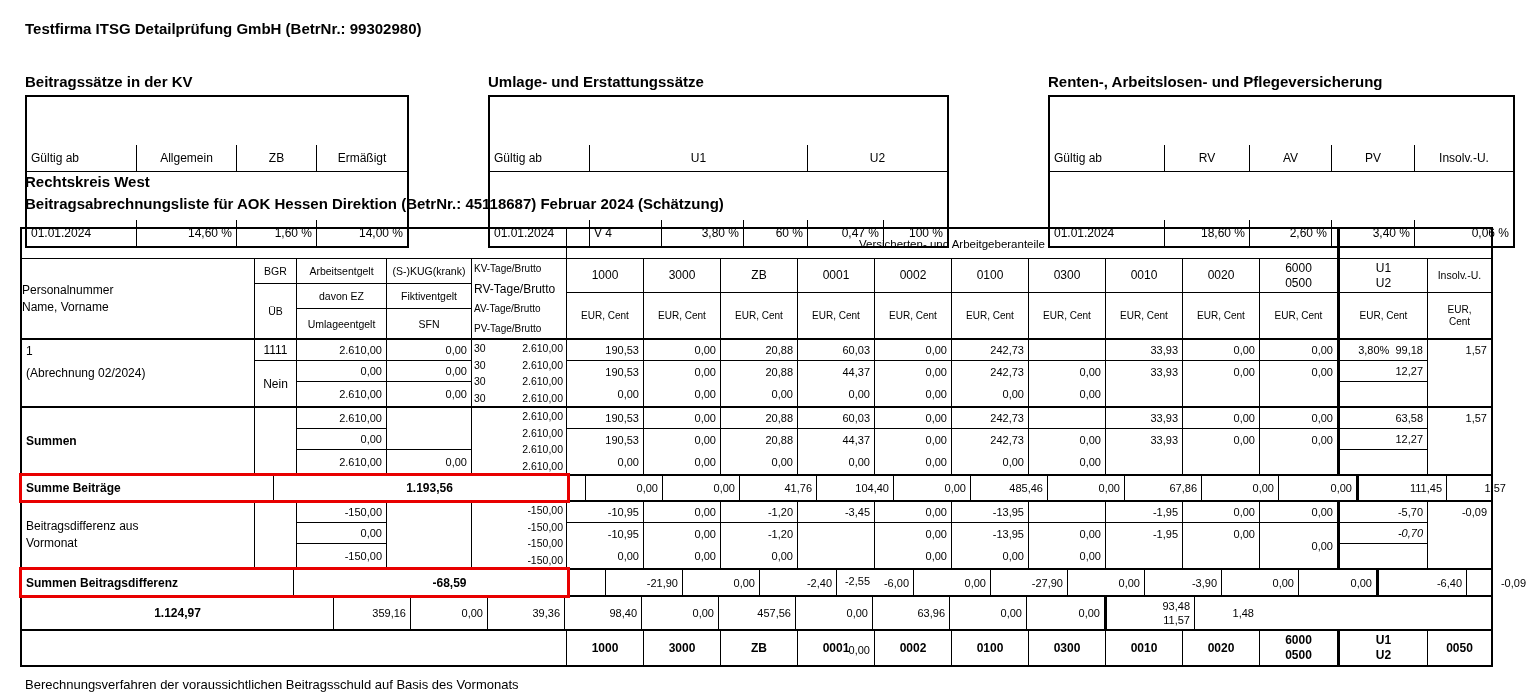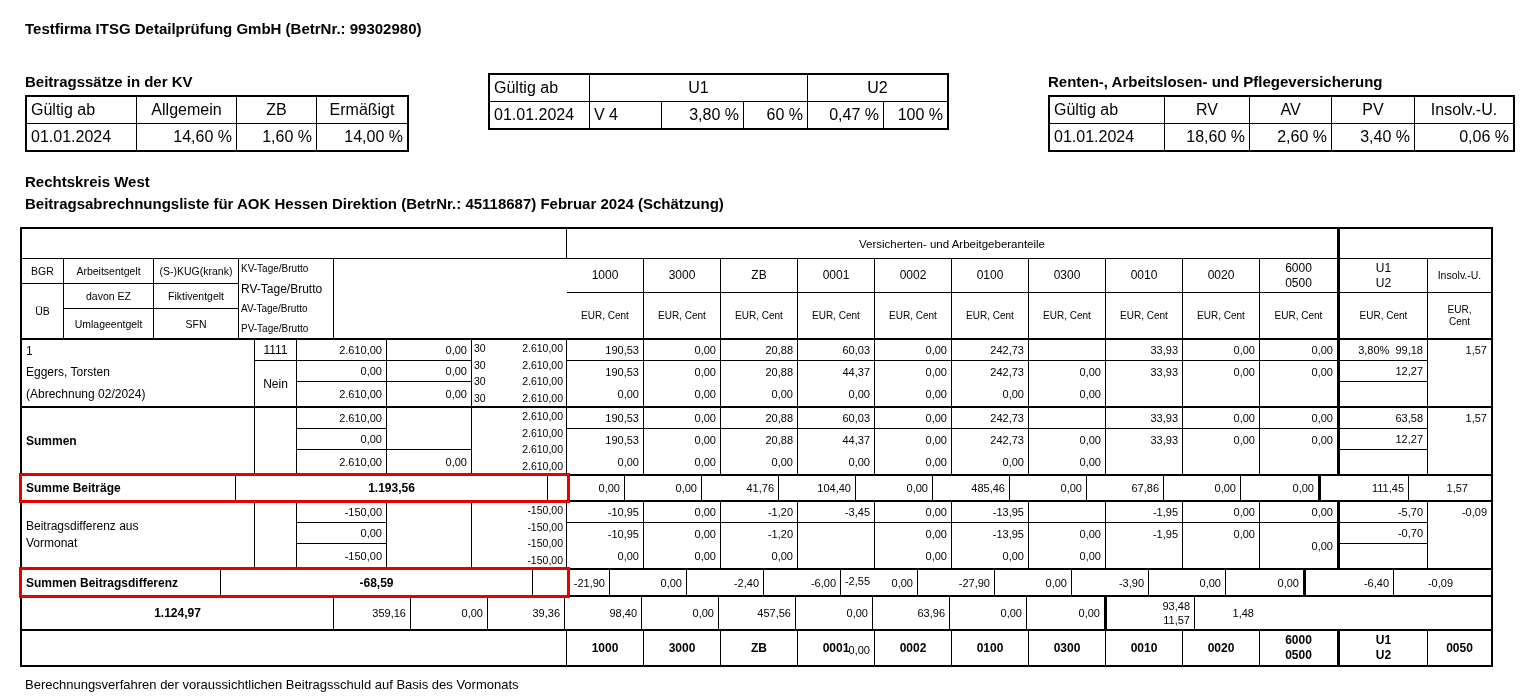--- a/index.html
+++ b/index.html
@@ -7,21 +7,21 @@
   body{width:1533px;height:696px;overflow:hidden;position:relative;}
   .bold{font-weight:700;}
   .company{font-weight:700;font-size:15px;margin:20px 0 0 25px;}
   .rates{position:relative;height:84px;margin-top:36px;}
   .rgroup{position:absolute;top:0;}
   .rtitle{font-weight:700;font-size:15px;margin-bottom:5px;}
   .rtable{border:2px solid #000;display:inline-block;}
   .rrow{display:flex;}
   .rhdr{border-bottom:1px solid #000;}
   .rcell{height:26px;box-sizing:border-box;border-right:1px solid #000;display:flex;
-    align-items:center;font-size:16px;padding:0 5px;flex-shrink:0;white-space:pre;}
+    align-items:center;font-size:12px;padding:0 5px;flex-shrink:0;white-space:pre;margin-top:48px;}
   .titles{margin:14px 0 0 25px;font-weight:700;font-size:15px;line-height:22px;}
   .mtable{margin:12px 0 0 20px;border:2px solid #000;width:1469px;}
   .mrow{display:flex;position:relative;box-sizing:border-box;border-bottom:2px solid #000;}
   .frow{border-bottom:none;}
   .col{display:flex;flex-direction:column;border-right:1px solid #000;box-sizing:border-box;flex-shrink:0;}
   .cell{display:flex;align-items:center;font-size:11px;box-sizing:border-box;white-space:pre;flex-shrink:0;line-height:14px;}
   .r{justify-content:flex-end;padding-right:4px;text-align:right;}
   .c{justify-content:center;text-align:center;}
   .l{justify-content:flex-start;padding-left:4px;text-align:left;}
   .nbr{border-right:none !important;}
@@ -58,21 +58,21 @@
           <div class="rcell l" style="width: 110px; justify-content: flex-start;">Gültig ab</div>
           <div class="rcell c" style="width: 100px; justify-content: center;">Allgemein</div>
           <div class="rcell c" style="width: 80px; justify-content: center;">ZB</div>
           <div class="rcell c nbr" style="width: 90px; justify-content: center;">Ermäßigt</div>
         </div><div class="rrow">
           <div class="rcell l" style="width: 110px; justify-content: flex-start;">01.01.2024</div>
           <div class="rcell r" style="width: 100px; justify-content: flex-end;">14,60 %</div>
           <div class="rcell r" style="width: 80px; justify-content: flex-end;">1,60 %</div>
           <div class="rcell r nbr" style="width: 90px; justify-content: flex-end;">14,00 %</div>
         </div></div></div>
-    <div class="rgroup" style="left: 488px;"><div class="rtable"><div class="rrow rhdr">
+    <div class="rgroup" style="left: 488px;"><div class="rtitle">Umlage- und Erstattungssätze</div><div class="rtable"><div class="rrow rhdr">
           <div class="rcell l" style="width: 100px; justify-content: flex-start;">Gültig ab</div>
           <div class="rcell c" style="width: 218px; justify-content: center;">U1</div>
           <div class="rcell c nbr" style="width: 139px; justify-content: center;">U2</div>
         </div><div class="rrow">
           <div class="rcell l" style="width: 100px; justify-content: flex-start;">01.01.2024</div>
           <div class="rcell l" style="width: 72px; justify-content: flex-start;">V 4</div>
           <div class="rcell r" style="width: 82px; justify-content: flex-end;">3,80 %</div>
           <div class="rcell r" style="width: 64px; justify-content: flex-end;">60 %</div>
           <div class="rcell r" style="width: 76px; justify-content: flex-end;">0,47 %</div>
           <div class="rcell r nbr" style="width: 63px; justify-content: flex-end;">100 %</div>
@@ -95,20 +95,22 @@
 <div class="titles">
   <div>Rechtskreis West</div>
   <div>Beitragsabrechnungsliste für AOK Hessen Direktion (BetrNr.: 45118687) Februar 2024 (Schätzung)</div>
 </div>
 
 <div class="mtable" id="mtable">
     <div class="mrow" style="height: 111px;">
       <div style="width: 545px; display: flex; flex-direction: column; flex-shrink: 0;">
         <div class="hstrip" style="height: 30px;"></div>
         <div class="hrowflex" style="height: 79px;">
+          <div class="cell hname" style="width: 233px; height: 79px;">Personalnummer
+Name, Vorname</div>
           <div class="col" style="width: 42px;">
             <div class="cell c hs" style="height: 25px; border-bottom: 1px solid rgb(0, 0, 0);">BGR</div>
             <div class="cell c hs" style="height: 54px;">ÜB</div>
           </div>
           <div class="col" style="width: 90px;">
             <div class="cell c hs" style="height: 25px; border-bottom: 1px solid rgb(0, 0, 0);">Arbeitsentgelt</div>
             <div class="cell c hs" style="height: 25px; border-bottom: 1px solid rgb(0, 0, 0);">davon EZ</div>
             <div class="cell c hs" style="height: 29px;">Umlageentgelt</div>
           </div>
           <div class="col" style="width: 85px;">
@@ -163,21 +165,20 @@
         <div class="hrowflex" style="height: 45px;">
           <div class="cell c unit" style="width: 88px; height: 45px; border-right: 1px solid rgb(0, 0, 0);">EUR, Cent</div>
           <div class="cell c unit" style="width: 63px; height: 45px;">EUR,
 Cent</div>
         </div>
       </div>
     </div>
     <div class="mrow" style="height: 68px;">
       <div class="col" style="width: 233px;">
         <div class="cell l nl" style="height: 21px;">1</div>
-        <div class="cell l nl" style="height: 21px;">Eggers, Torsten</div>
         <div class="cell l nl" style="height: 24px;">(Abrechnung 02/2024)</div>
       </div>
       <div class="col" style="width: 42px;">
         <div class="cell c nl" style="height: 21px; border-bottom: 1px solid rgb(0, 0, 0);">1111</div>
         <div class="cell c nl" style="height: 45px;">Nein</div>
       </div>
       <div class="col" style="width: 90px;">
         <div class="cell r" style="height: 21px; border-bottom: 1px solid rgb(0, 0, 0);">2.610,00</div>
         <div class="cell r" style="height: 21px; border-bottom: 1px solid rgb(0, 0, 0);">0,00</div>
         <div class="cell r" style="height: 24px;">2.610,00</div>
@@ -351,21 +352,21 @@
       <div class="col" style="width: 88px;">
         <div class="cell r" style="height: 21px; border-bottom: 1px solid rgb(0, 0, 0);">63,58</div>
         <div class="cell r" style="height: 21px; border-bottom: 1px solid rgb(0, 0, 0);">12,27</div>
         <div class="cell r" style="height: 24px;"></div>
       </div>
       <div class="col nbr" style="width: 63px;">
         <div class="cell r" style="height: 66px; align-items: flex-start; padding-top: 3px;">1,57</div>
       </div>
     </div>
     <div class="mrow srow" style="height: 26px;">
-      <div class="cell l bold slab" style="width: 214px;">Summe Beiträge</div>
+      <div class="cell l bold slab" style="width: 252px;">Summe Beiträge</div>
       <div class="cell c bold stot" style="width: 312px;">1.193,56</div>
       <div class="cell r" style="width: 77px;">0,00</div>
       <div class="cell r" style="width: 77px;">0,00</div>
       <div class="cell r" style="width: 77px;">41,76</div>
       <div class="cell r" style="width: 77px;">104,40</div>
       <div class="cell r" style="width: 77px;">0,00</div>
       <div class="cell r" style="width: 77px;">485,46</div>
       <div class="cell r" style="width: 77px;">0,00</div>
       <div class="cell r" style="width: 77px;">67,86</div>
       <div class="cell r" style="width: 77px;">0,00</div>
@@ -452,29 +453,29 @@
         <div class="cell r" style="height: 21px;">0,00</div>
         <div class="cell r" style="height: 24px;"></div>
       </div>
       <div class="col nbr" style="width: 77px;">
         <div class="cell r" style="height: 21px; border-bottom: 1px solid rgb(0, 0, 0);">0,00</div>
         <div class="cell r" style="height: 45px;">0,00</div>
       </div>
       <div class="vdiv"></div>
       <div class="col" style="width: 88px;">
         <div class="cell r" style="height: 21px; border-bottom: 1px solid rgb(0, 0, 0);">-5,70</div>
-        <div class="cell r" style="height: 21px; border-bottom: 1px solid rgb(0, 0, 0);">-0,70</div>
+        <div class="cell r" style="height: 21px; border-bottom: 1px solid rgb(0, 0, 0); font-style: italic;">-0,70</div>
         <div class="cell r" style="height: 24px;"></div>
       </div>
       <div class="col nbr" style="width: 63px;">
         <div class="cell r" style="height: 66px; align-items: flex-start; padding-top: 3px;">-0,09</div>
       </div>
     </div>
     <div class="mrow srow" style="height: 27px;">
-      <div class="cell l bold slab" style="width: 199px;">Summen Beitragsdifferenz</div>
+      <div class="cell l bold slab" style="width: 272px;">Summen Beitragsdifferenz</div>
       <div class="cell c bold stot" style="width: 312px;">-68,59</div>
       <div class="cell r" style="width: 77px;">-21,90</div>
       <div class="cell r" style="width: 77px;">0,00</div>
       <div class="cell r" style="width: 77px;">-2,40</div>
       <div class="cell r" style="width: 77px;">-6,00</div>
       <div class="cell r" style="width: 77px;">0,00</div>
       <div class="cell r" style="width: 77px;">-27,90</div>
       <div class="cell r" style="width: 77px;">0,00</div>
       <div class="cell r" style="width: 77px;">-3,90</div>
       <div class="cell r" style="width: 77px;">0,00</div>

